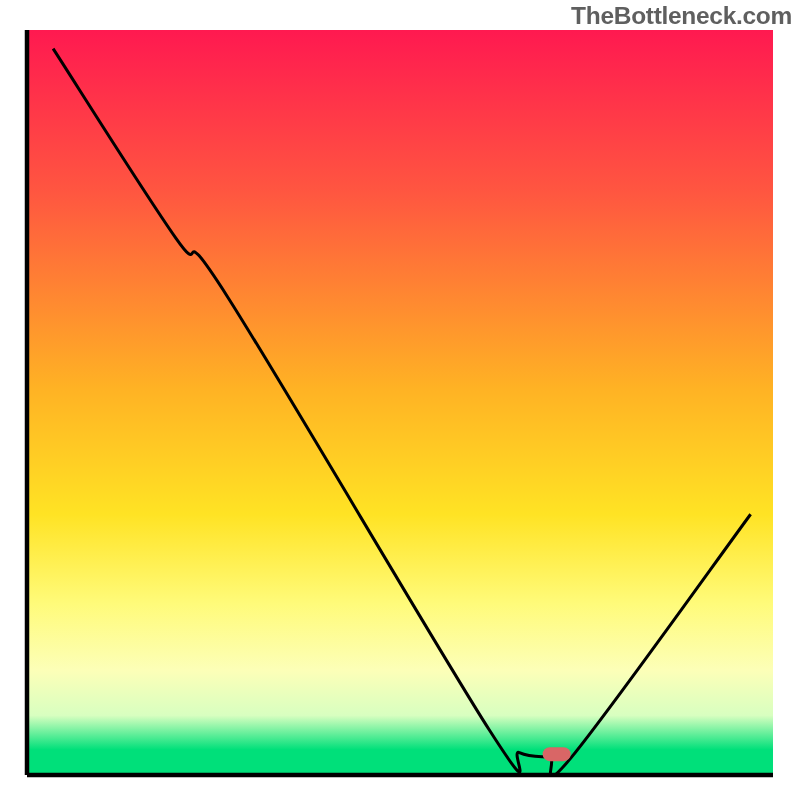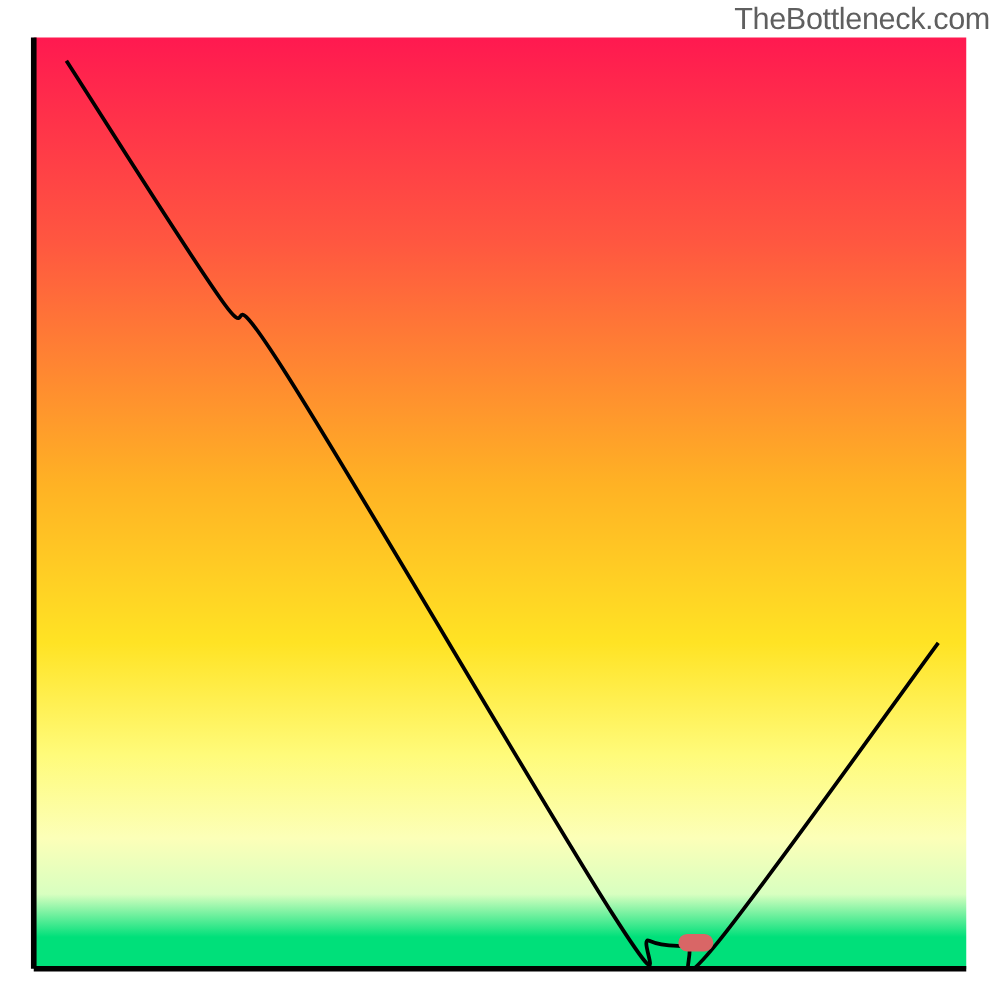--- a/index.html
+++ b/index.html
@@ -14,21 +14,21 @@
     position: relative;
     width: 800px;
     height: 800px;
   }
   .watermark {
     position: absolute;
     top: 2px;
     right: 8px;
     color: #5f5f5f;
     font-size: 24.5px;
-    font-weight: 400;
+    font-weight: 700;
     letter-spacing: -0.3px;
     z-index: 10;
   }
   svg {
     display: block;
   }
 </style>
 </head>
 <body>
 

